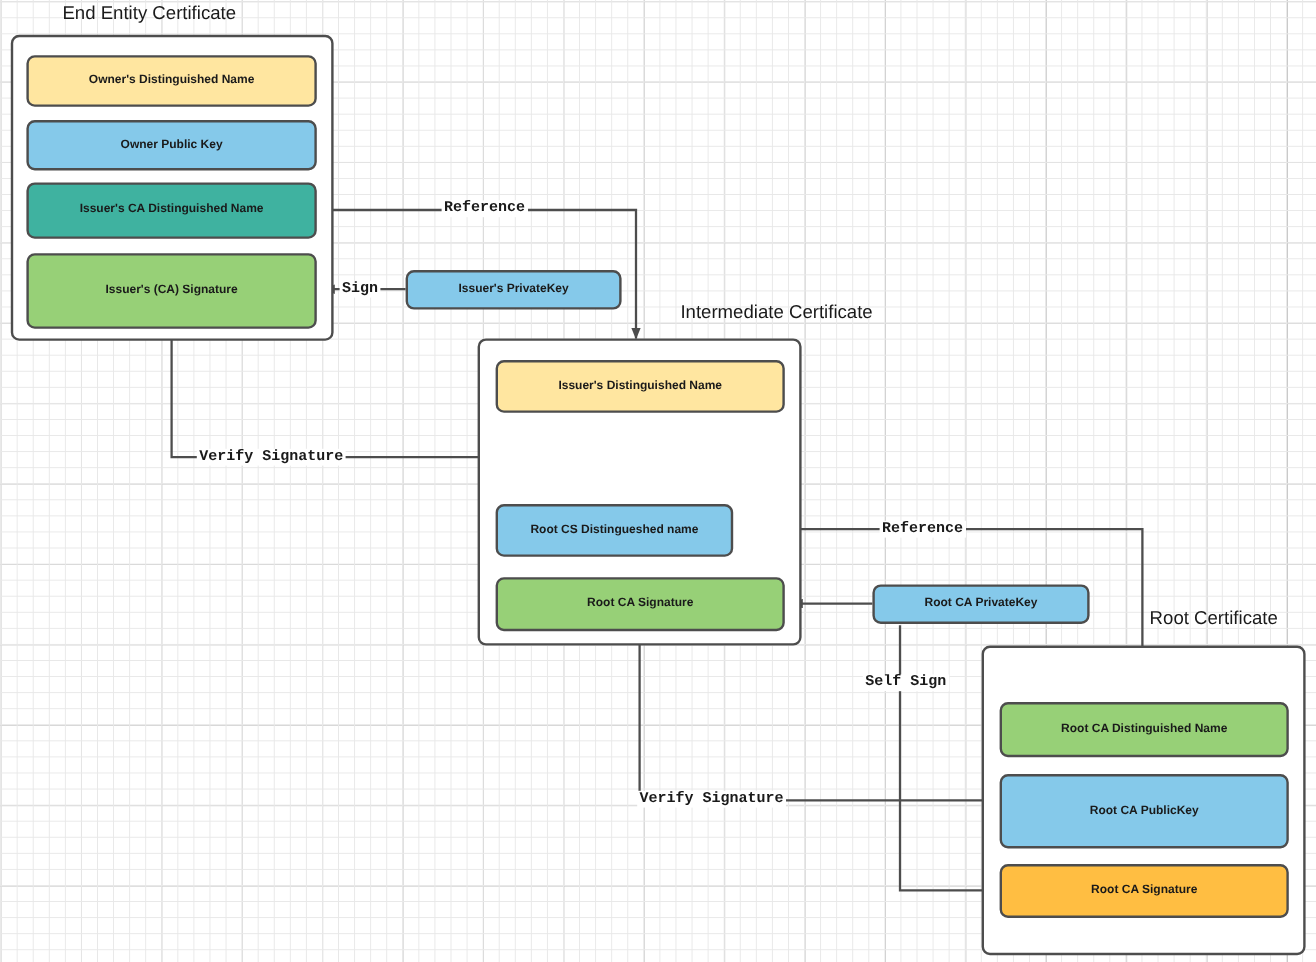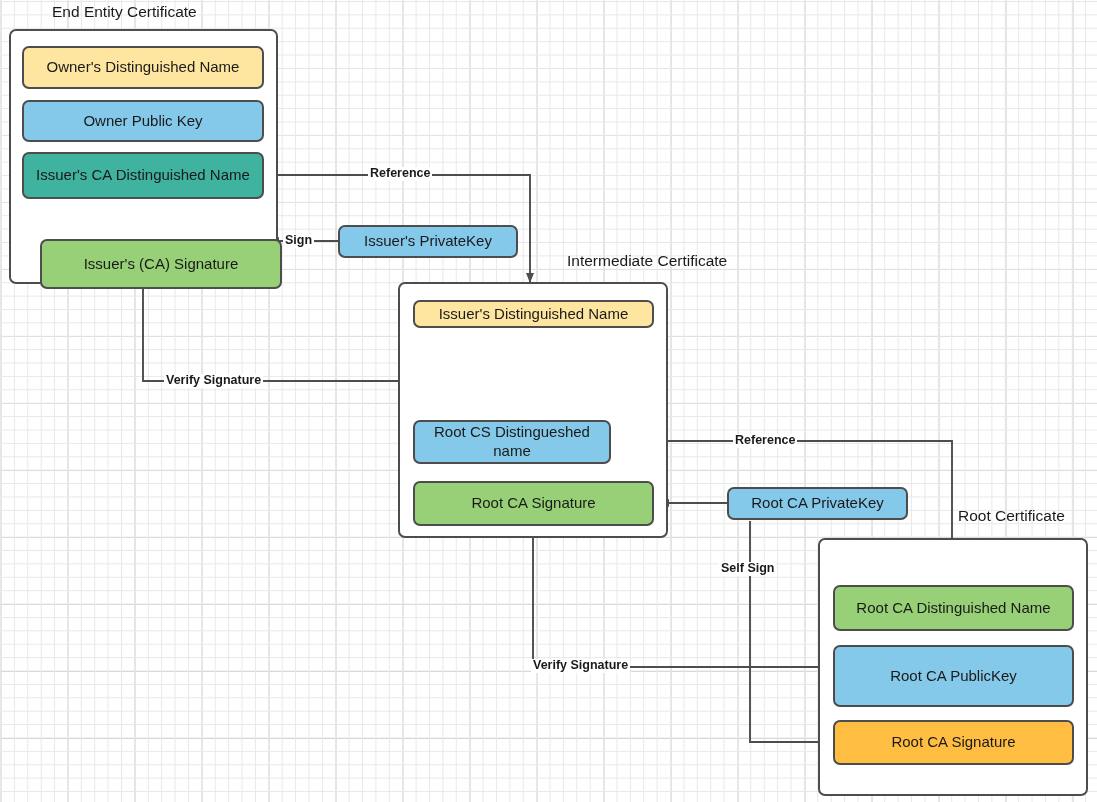--- a/index.html
+++ b/index.html
@@ -46,39 +46,40 @@
     line-height: 1.2;
   }
   .node {
     position: absolute;
     box-sizing: border-box;
     border: 2.2px solid #4d4d4d;
     border-radius: 7px;
     display: flex;
     align-items: center;
     justify-content: center;
-    text-align: center;
+    text-align: right;
     color: #1a1a1a;
-    font-size: 15px;
+    font-size: 10px;
     font-family: "Liberation Sans", sans-serif;
     line-height: 1.25;
     padding: 2px 6px;
+    font-weight: bold;
   }
   .n-yellow { background: #ffe6a0; }
   .n-blue   { background: #85c9ea; }
   .n-teal   { background: #3fb2a0; }
   .n-green  { background: #97d077; }
   .n-orange { background: #ffbe42; }
 
   .edge-label {
     position: absolute;
     color: #1a1a1a;
     font-size: 12.5px;
     font-weight: bold;
-    font-family: Liberation Sans, sans-serif;
+    font-family: Liberation Mono, monospace;
     white-space: nowrap;
     background: #ffffff;
     padding: 0 2px;
     line-height: 1.1;
   }
 </style>
 </head>
 <body>
 
 <div id="canvas">
@@ -110,29 +111,29 @@
   <div class="cert-title" style="left:52px; top:3px;">End Entity Certificate</div>
 
   <div class="container-box" style="left:9px; top:29px; width:269px; height:255px;"></div>
 
   <div class="node n-yellow" style="left:22px; top:46px; width:242px; height:43px;">Owner's Distinguished Name</div>
 
   <div class="node n-blue" style="left:22px; top:100px; width:242px; height:42px;">Owner Public  Key</div>
 
   <div class="node n-teal" style="left:22px; top:152px; width:242px; height:47px;">Issuer's CA Distinguished Name</div>
 
-  <div class="node n-green" style="left:40px; top:211px; width:242px; height:50px;margin-top:28px;">Issuer's (CA) Signature</div>
+  <div class="node n-green" style="left:22px; top:211px; width:242px; height:63px;">Issuer's (CA) Signature</div>
 
   <div class="node n-blue" style="left:338px; top:225px; width:180px; height:33px;">Issuer's PrivateKey</div>
 
   <div class="cert-title" style="left:567px; top:252px;">Intermediate Certificate</div>
 
   <div class="container-box" style="left:398px; top:282px; width:270px; height:256px;"></div>
 
-  <div class="node n-yellow" style="left:413px; top:300px; width:241px; height:28px;">Issuer's Distinguished Name</div>
+  <div class="node n-yellow" style="left:413px; top:300px; width:241px; height:44px;">Issuer's Distinguished Name</div>
 
 
   <div class="node n-blue" style="left:413px; top:420px; width:198px; height:44px;">Root CS Distingueshed name</div>
 
   <div class="node n-green" style="left:413px; top:481px; width:241px; height:45px;">Root CA Signature</div>
 
   <div class="node n-blue" style="left:727px; top:487px; width:181px; height:33px;">Root CA PrivateKey</div>
 
   <div class="cert-title" style="left:958px; top:507px;">Root Certificate</div>
 

